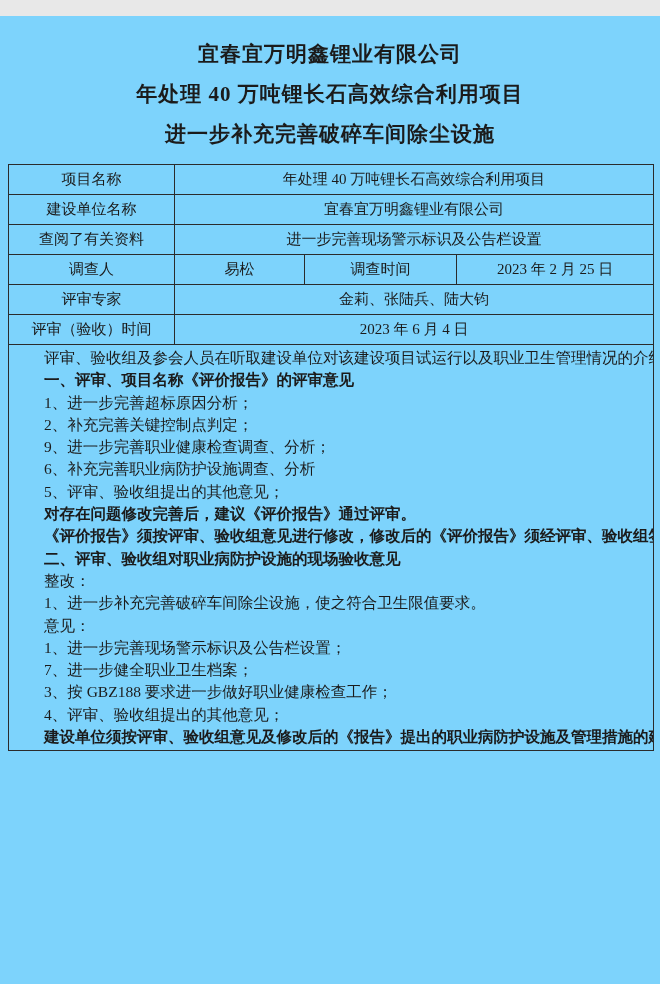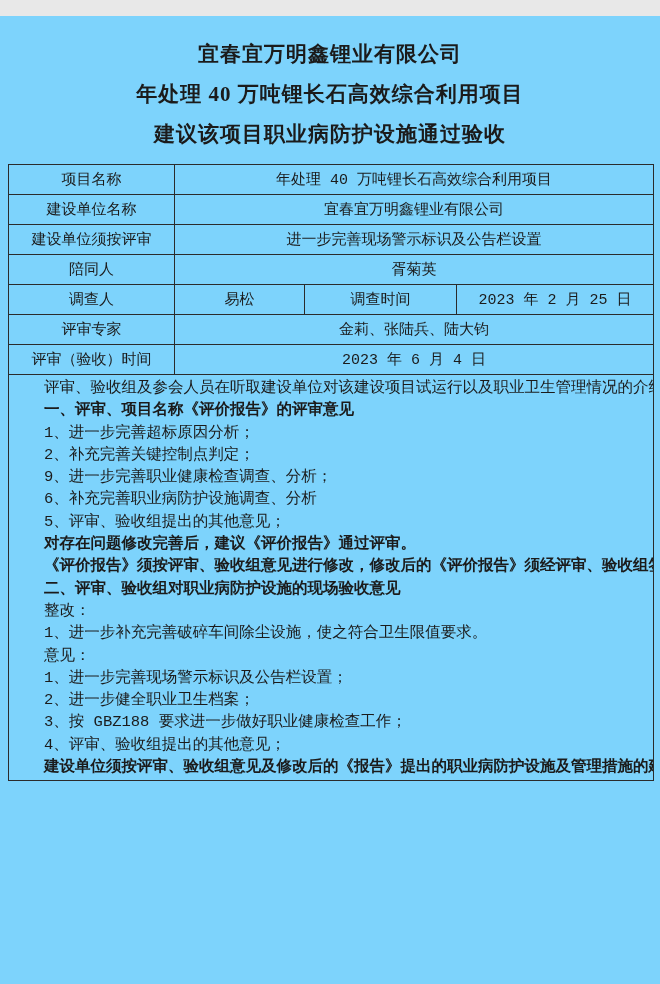--- a/index.html
+++ b/index.html
@@ -33,21 +33,20 @@
   }
   table.doc-table td {
     border: 1px solid #2b2b2b;
     font-size: 15px;
     text-align: center;
     vertical-align: middle;
     height: 30px;
     padding: 2px 4px;
     overflow: hidden;
     white-space: nowrap;
-    font-family: Liberation Mono, monospace;
   }
   td.opinion-cell {
     text-align: left;
     white-space: normal;
     vertical-align: top;
     padding: 6px 7px 10px 7px;
     height: auto;
   }
   .opinion-cell p {
     font-size: 15.5px;
@@ -58,46 +57,42 @@
   .opinion-cell p.b { font-weight: bold; }
 </style>
 </head>
 <body>
 
 <div class="page">
 
   <div class="title-block">
     <div class="title-line">宜春宜万明鑫锂业有限公司</div>
     <div class="title-line">年处理 40 万吨锂长石高效综合利用项目</div>
-    <div class="title-line">建议该项目职业病防护设施通过验收</div>
+    <div class="title-line">进一步补充完善破碎车间除尘设施</div>
   </div>
 
   <table class="doc-table">
     <colgroup>
       <col style="width:166px">
         <col style="width:130px">
         <col style="width:152px">
         <col style="width:197px">
     </colgroup>
     <tbody>
       <tr>
         <td>项目名称</td>
         <td colspan="3">年处理 40 万吨锂长石高效综合利用项目</td>
       </tr>
       <tr>
         <td>建设单位名称</td>
         <td colspan="3">宜春宜万明鑫锂业有限公司</td>
       </tr>
       <tr>
-        <td>建设单位须按评审</td>
+        <td>查阅了有关资料</td>
         <td colspan="3">进一步完善现场警示标识及公告栏设置</td>
-      </tr>
-      <tr>
-        <td>陪同人</td>
-        <td colspan="3">胥菊英</td>
       </tr>
       <tr>
         <td>调查人</td>
         <td>易松</td>
         <td>调查时间</td>
         <td>2023 年 2 月 25 日</td>
       </tr>
       <tr>
         <td>评审专家</td>
         <td colspan="3">金莉、张陆兵、陆大钧</td>
@@ -115,21 +110,21 @@
           <p>9、进一步完善职业健康检查调查、分析；</p>
           <p>6、补充完善职业病防护设施调查、分析</p>
           <p>5、评审、验收组提出的其他意见；</p>
           <p class="b">对存在问题修改完善后，建议《评价报告》通过评审。</p>
           <p class="b">《评价报告》须按评审、验收组意见进行修改，修改后的《评价报告》须经评审、验收组签字确认。</p>
           <p class="b">二、评审、验收组对职业病防护设施的现场验收意见</p>
           <p>整改：</p>
           <p>1、进一步补充完善破碎车间除尘设施，使之符合卫生限值要求。</p>
           <p>意见：</p>
           <p>1、进一步完善现场警示标识及公告栏设置；</p>
-          <p>2、进一步健全职业卫生档案；</p>
+          <p>7、进一步健全职业卫生档案；</p>
           <p>3、按 GBZ188 要求进一步做好职业健康检查工作；</p>
           <p>4、评审、验收组提出的其他意见；</p>
           <p class="b">建设单位须按评审、验收组意见及修改后的《报告》提出的职业病防护设施及管理措施的建议进行整改，整改完成后，建议该项目职业病防护设施通过验收。</p>
         </td>
       </tr>
     </tbody>
   </table>
 
 </div>
 

